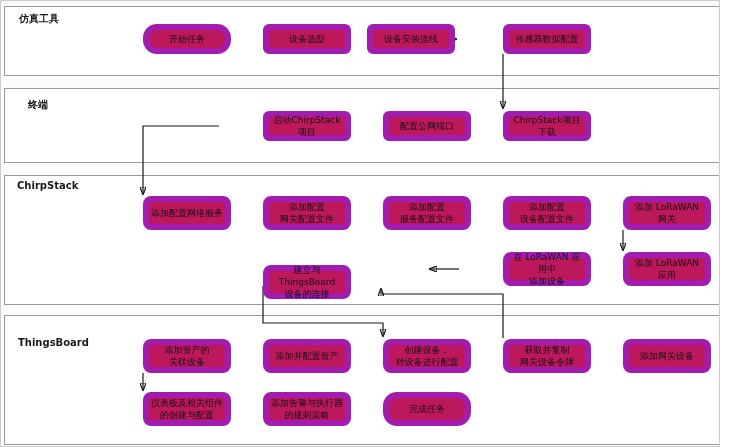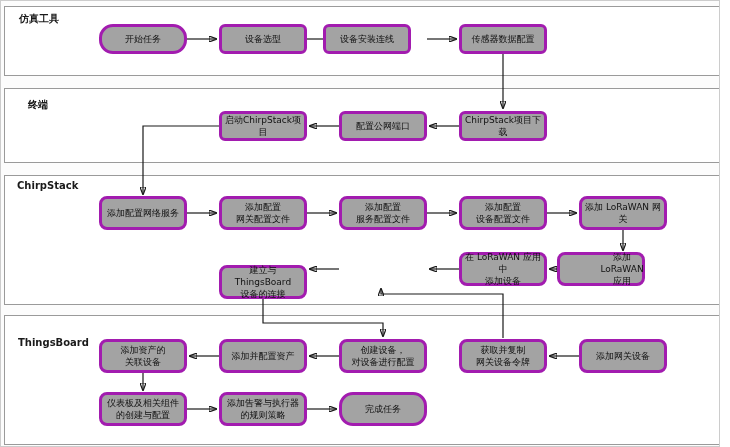--- a/index.html
+++ b/index.html
@@ -22,33 +22,34 @@
   .lane-label{
     position:absolute;
     font-size:10px;
     color:#1a1a1a;
     font-weight:600;
     white-space:nowrap;
   }
   .node{
     position:absolute;
     width:88px;
-    background:#a3a3a3;
-    border:3px solid #a21caf;
+    background:#be185d;
+    border:6px solid #a21caf;
     border-radius:8px;
     box-sizing:border-box;
     display:flex;
     align-items:center;
     justify-content:center;
     text-align:center;
     font-size:9px;
     line-height:1.35;
     color:#111111;
     white-space:pre-line;
     padding:1px 2px;
+    margin-left:44px;
   }
   .node.terminal{border-radius:14px;}
   .h30{height:30px;border-radius:6px;}
   .h34{height:34px;}
   svg.arrows{
     position:absolute;
     left:0;top:0;width:730px;height:447px;
     pointer-events:none;
   }
   svg.arrows path{
@@ -114,21 +115,21 @@
 
   <div class="node h34" style="left:98px;top:195px;">添加配置网络服务</div>
   <div class="node h34" style="left:218px;top:195px;">添加配置
 网关配置文件</div>
   <div class="node h34" style="left:338px;top:195px;">添加配置
 服务配置文件</div>
   <div class="node h34" style="left:458px;top:195px;">添加配置
 设备配置文件</div>
   <div class="node h34" style="left:578px;top:195px;">添加 LoRaWAN 网关</div>
 
-  <div class="node h34" style="left:556px;top:251px;padding-left:44px;">添加 LoRaWAN 应用</div>
+  <div class="node h34" style="left:578px;top:251px;">添加 LoRaWAN 应用</div>
   <div class="node h34" style="left:458px;top:251px;">在 LoRaWAN 应用中
 添加设备</div>
   <div class="node h34" style="left:218px;top:264px;">建立与ThingsBoard
 设备的连接</div>
 
   <div class="node h34" style="left:578px;top:338px;">添加网关设备</div>
   <div class="node h34" style="left:458px;top:338px;">获取并复制
 网关设备令牌</div>
   <div class="node h34" style="left:338px;top:338px;">创建设备，
 对设备进行配置</div>

